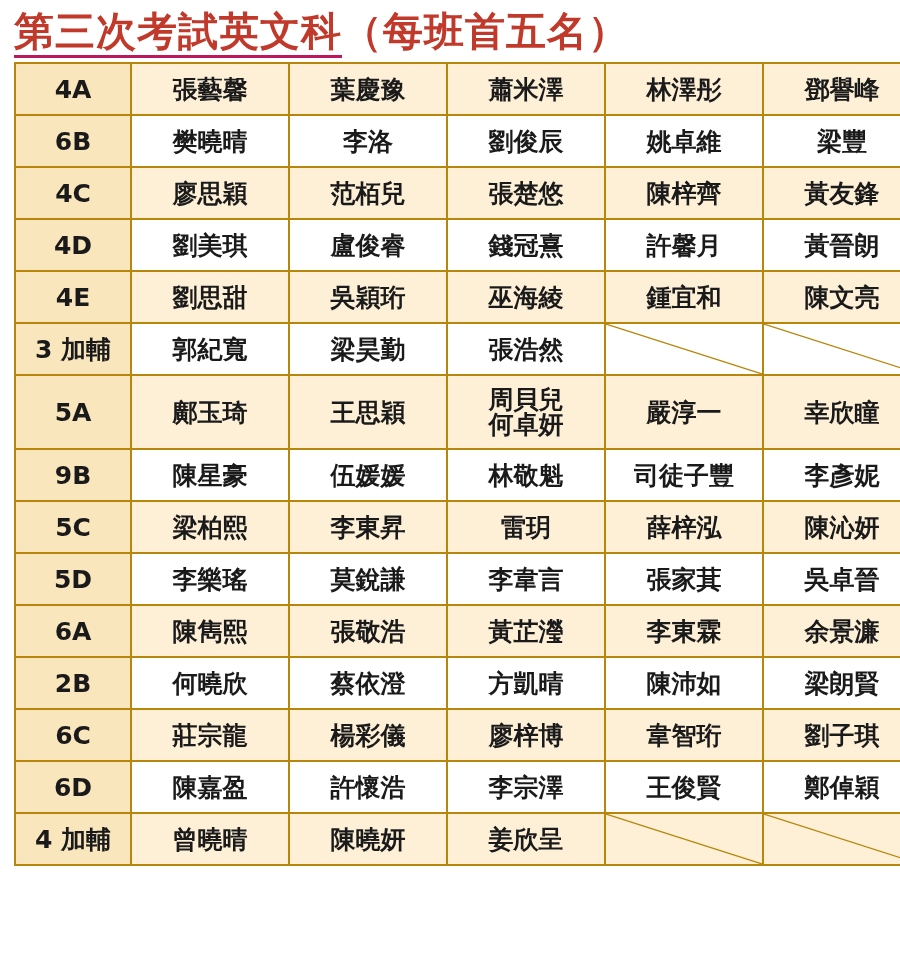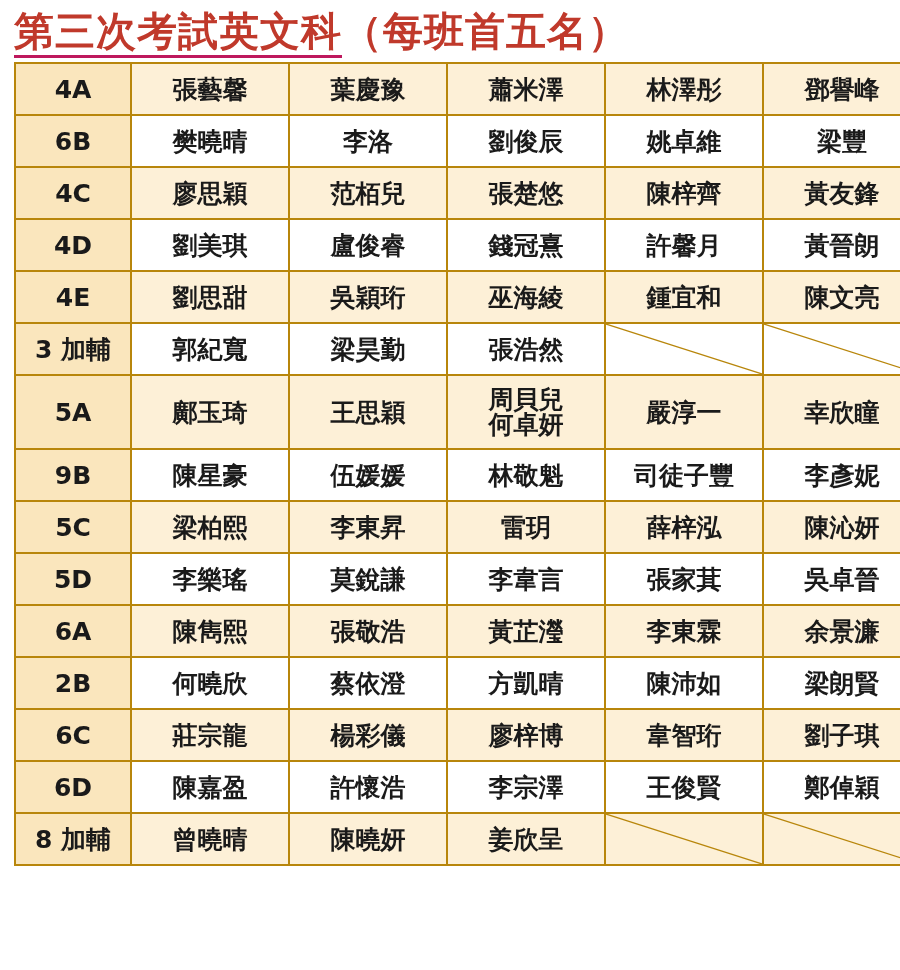--- a/index.html
+++ b/index.html
@@ -224,21 +224,21 @@
         </tr>
         <tr>
           <td class="cls">6D</td>
           <td class="nm">陳嘉盈</td>
           <td class="nm">許懷浩</td>
           <td class="nm">李宗澤</td>
           <td class="nm">王俊賢</td>
           <td class="nm">鄭倬穎</td>
         </tr>
         <tr class="tint">
-          <td class="cls">8 加輔</td>
+          <td class="cls">4 加輔</td>
           <td class="nm">曾曉晴</td>
           <td class="nm">陳曉妍</td>
           <td class="nm">姜欣呈</td>
           <td class="nm blank">
             <svg class="slash" viewBox="0 0 100 100" preserveAspectRatio="none">
               <line x1="0" y1="0" x2="100" y2="100" stroke="#b8860b" stroke-width="1.2" vector-effect="non-scaling-stroke"></line>
             </svg>
           </td>
           <td class="nm blank">
             <svg class="slash" viewBox="0 0 100 100" preserveAspectRatio="none">

